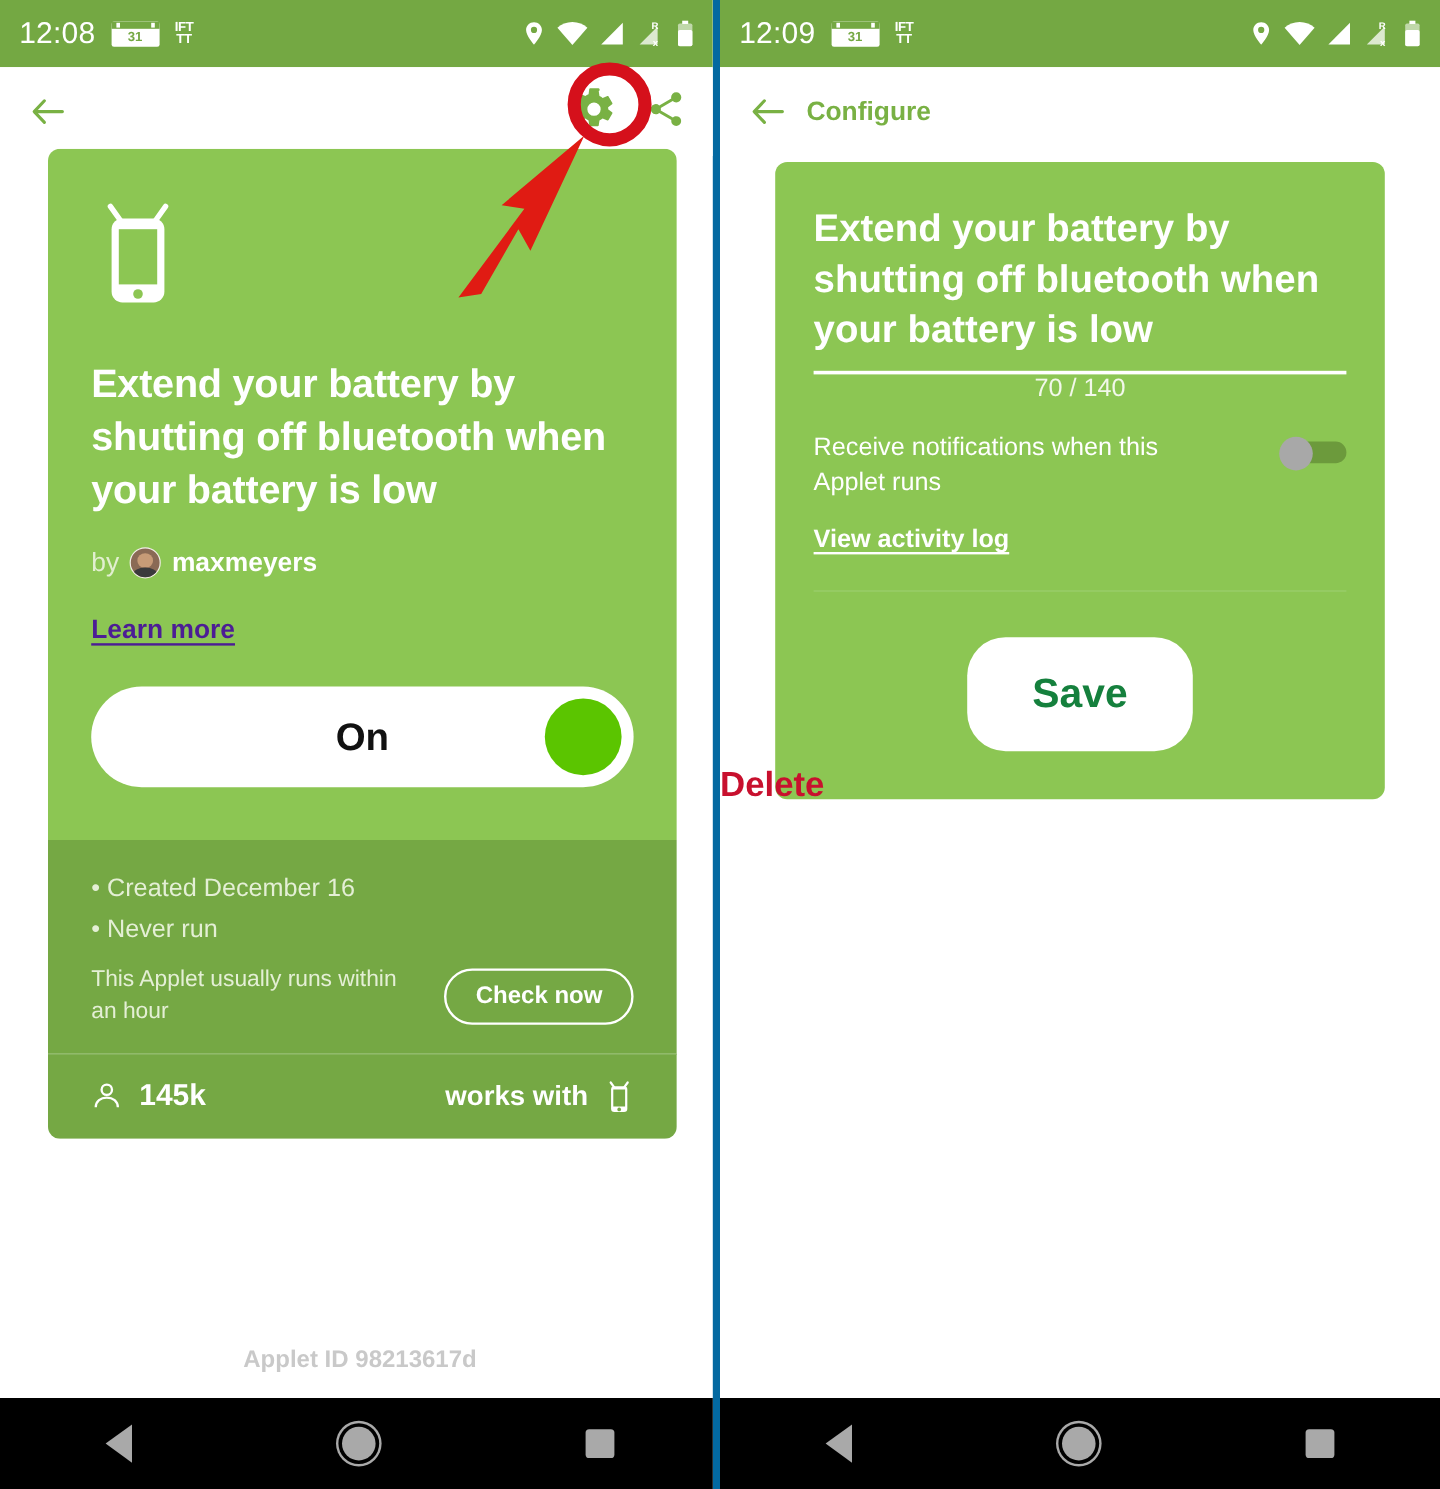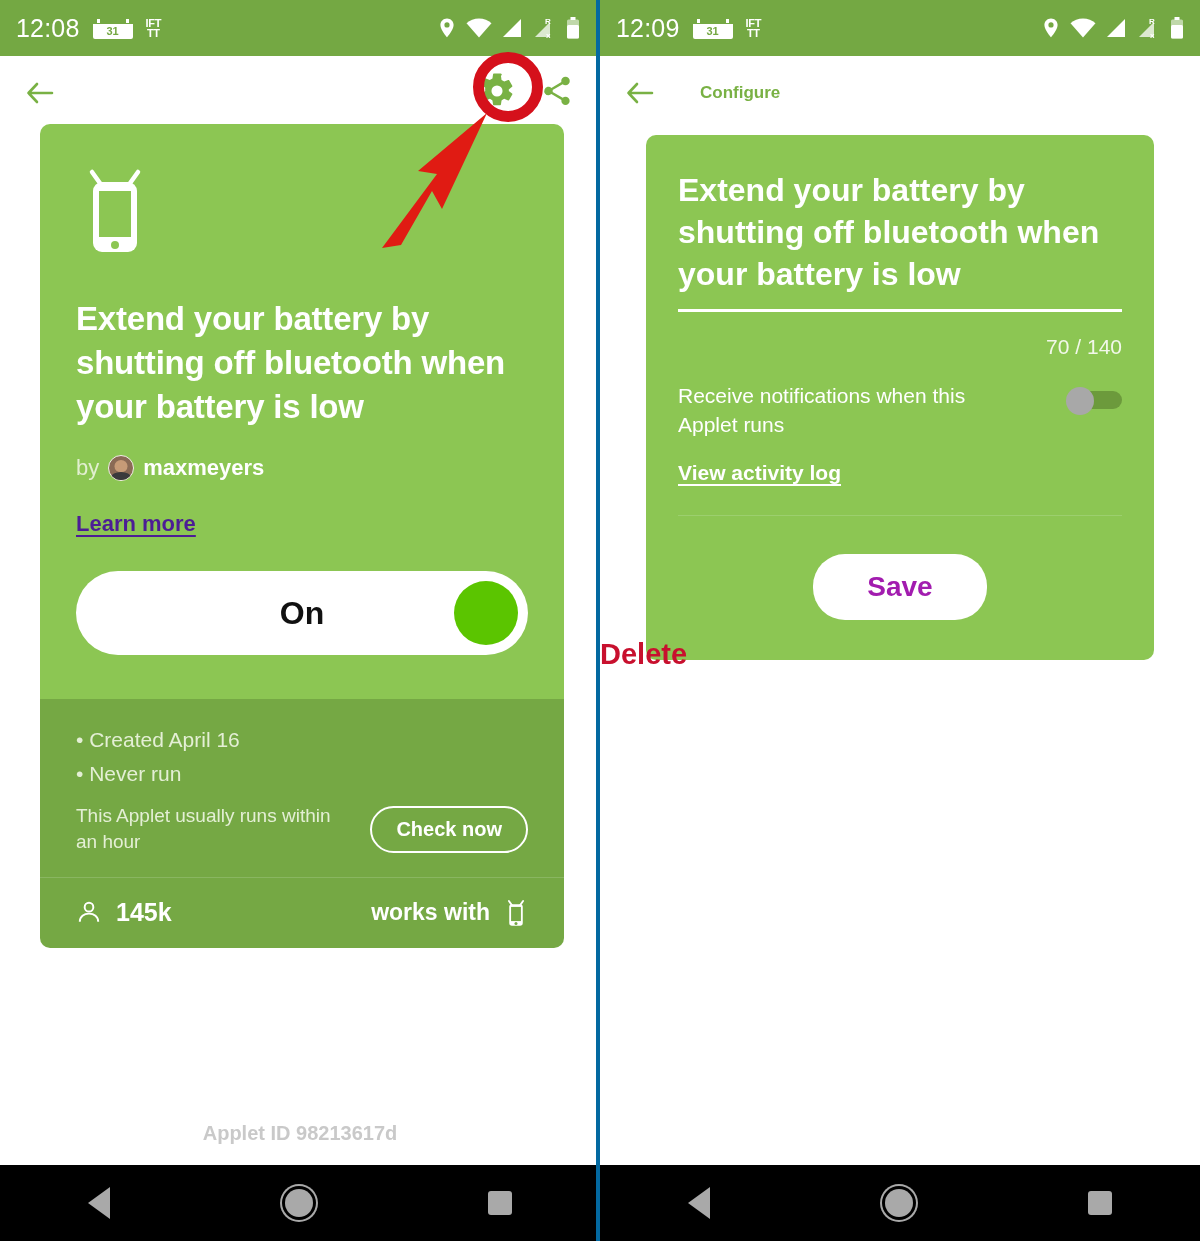--- a/index.html
+++ b/index.html
@@ -4,21 +4,21 @@
 <style>
   * { box-sizing: border-box; margin: 0; padding: 0; }
   html, body {
     width: 1200px; height: 1241px;
     background: #ffffff;
     font-family: "Liberation Sans", sans-serif;
     overflow: hidden;
   }
   .screens { display: flex; width: 1200px; height: 1241px; position: relative; }
   .screen { width: 600px; height: 1241px; position: relative; background: #ffffff; overflow: hidden; }
-  .screen.left { border-right: 4px solid #0369a1; }
+  .screen.left { border-right: 6px solid #0369a1; }
 
   
   .statusbar {
     height: 56px; background: #74a843;
     display: flex; align-items: center; justify-content: space-between;
     padding: 0 16px;
   }
   .sb-left { display: flex; align-items: center; gap: 13px; }
   .sb-time { color: #ffffff; font-size: 25px; font-weight: 500; letter-spacing: .2px; }
   .sb-right { display: flex; align-items: center; gap: 9px; }
@@ -42,21 +42,21 @@
     letter-spacing: -0.3px; text-align: center;
   }
 
   
   .appbar {
     height: 74px; background: #ffffff; display: flex; align-items: center;
     padding: 0 22px; position: relative;
   }
   .back-arrow { width: 34px; height: 34px; flex: 0 0 auto; }
   .appbar-title {
-    color: #79b144; font-size: 17px; font-weight: 700; margin-left: 44px;
+    color: #79b144; font-size: 22px; font-weight: 700; margin-left: 16px;
   }
   .appbar-spacer { flex: 1 1 auto; }
   .appbar-actions { display: flex; align-items: center; gap: 24px; }
 
   
   .left-card {
     position: absolute; left: 40px; top: 124px; width: 524px;
     border-radius: 10px; overflow: hidden;
   }
   .lc-body { padding: 36px 36px 0 36px; background: #8cc653; }
@@ -136,21 +136,21 @@
   
   .right-card {
     position: absolute; left: 46px; top: 135px; width: 508px;
     background: #8cc653; border-radius: 10px; padding: 34px 32px 0 32px;
   }
   .rc-title {
     color: #ffffff; font-size: 32px; font-weight: 700; line-height: 42px;
     border-bottom: 3px solid #ffffff; padding-bottom: 14px;
   }
   .rc-counter {
-    text-align: right; color: #f2f8ea; font-size: 21px; margin-top: 23px;
+    text-align: center; color: #f2f8ea; font-size: 21px; margin-top: 0;
   }
   .rc-notify {
     margin-top: 22px; display: flex; align-items: flex-start;
     justify-content: space-between; gap: 20px;
   }
   .rc-notify-label { color: #ffffff; font-size: 21px; line-height: 29px; max-width: 330px; }
   .mini-toggle { position: relative; width: 56px; height: 26px; flex: 0 0 auto; margin-top: 6px; }
   .mini-track {
     position: absolute; left: 8px; top: 4px; width: 48px; height: 18px;
     border-radius: 9px; background: #6c9a3c;
@@ -159,22 +159,22 @@
     position: absolute; left: 0; top: 0; width: 28px; height: 28px;
     border-radius: 50%; background: #a8a8a8;
   }
   .rc-activity {
     display: inline-block; margin-top: 22px; color: #ffffff; font-size: 21px;
     font-weight: 700; text-decoration: underline; text-underline-offset: 4px;
   }
   .rc-divider { margin-top: 30px; height: 1px; background: #9ccf6e; }
   .rc-save-wrap { display: flex; justify-content: center; padding: 38px 0 40px 0; }
   .save-btn {
-    background: #ffffff; border-radius: 32px; padding: 17px 54px;
-    font-size: 28px; font-weight: 700; color: #a21caf; border: none;
+    background: #ffffff; border-radius: 32px; padding: 28px 54px;
+    font-size: 34px; font-weight: 700; color: #15803d; border: none;
     font-family: "Liberation Sans", sans-serif;
   }
   .delete-link {
     position: absolute; left: 0; top: 638px; width: 600px; text-align: left;
     color: #c8102e; font-size: 29px; font-weight: 700;
   }
 
   
   .navbar {
     position: absolute; bottom: 0; left: 0; width: 600px; height: 76px;
@@ -265,21 +265,21 @@
         <a class="lc-learn">Learn more</a>
         <div class="toggle-row">
           <div class="toggle">
             <span class="toggle-label">On</span>
             <span class="toggle-knob"></span>
           </div>
         </div>
       </div>
 
       <div class="lc-meta">
-        <div class="meta-line">• Created April 16</div>
+        <div class="meta-line">• Created December 16</div>
         <div class="meta-line">• Never run</div>
         <div class="meta-run">
           <span class="meta-run-text">This Applet usually runs within an hour</span>
           <button class="check-now">Check now</button>
         </div>
       </div>
 
       <div class="lc-foot">
         <span class="foot-left">
           <svg width="26" height="26" viewBox="0 0 24 24">

